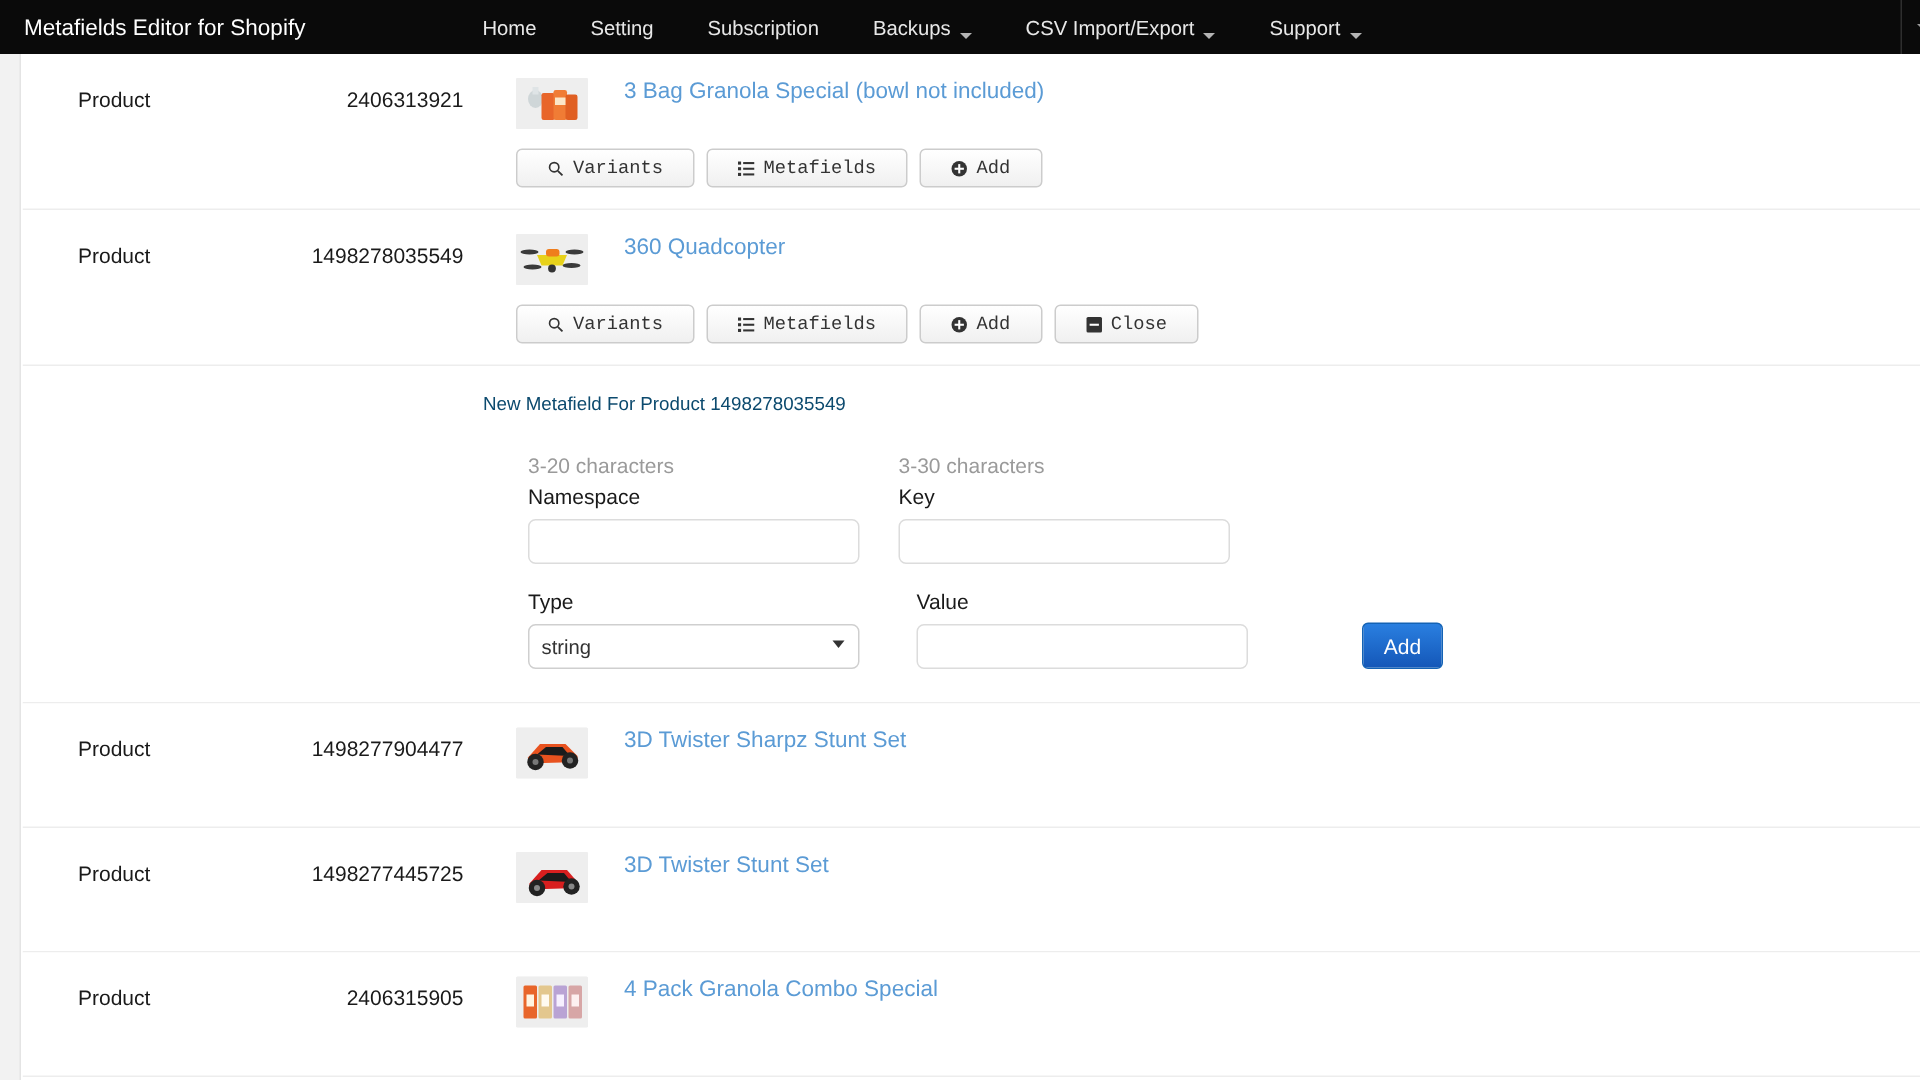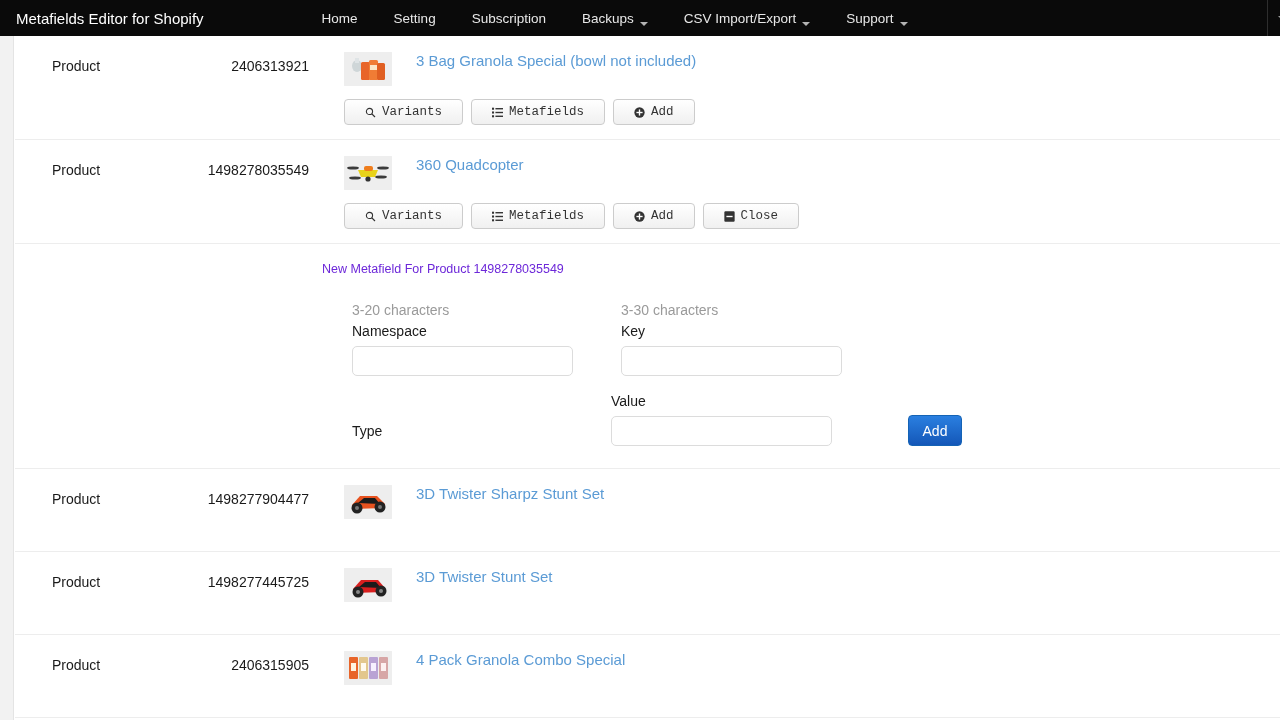--- a/index.html
+++ b/index.html
@@ -159,32 +159,32 @@
 
   
   .form-panel {
     position: relative;
     border-bottom: 1px solid #ededed;
     padding: 14px 0 22px 0;
     background: #ffffff;
   }
   .form-caption {
     font-size: 12.5px;
-    color: #6d28d9;
+    color: #0c4a6e;
     margin-left: 307px;
     margin-top: 4px;
     margin-bottom: 26px;
   }
   .form-grid {
     position: relative;
     margin-left: 337px;
   }
   .form-cols {
     display: flex;
-    gap: 48px;
+    gap: 26px;
   }
   .fcol { width: 221px; flex: 0 0 221px; }
   .hint {
     font-size: 14px;
     color: #9a9a9a;
     margin-bottom: 2px;
     height: 19px;
   }
   .flabel {
     font-size: 14px;
@@ -402,20 +402,24 @@
           </div>
           <div class="fcol">
             <div class="hint">3-30 characters</div>
             <div class="flabel">Key</div>
             <input class="finput" type="text" value="" style="">
           </div>
         </div>
         <div class="row2">
           <div class="fcol">
             <div class="flabel">Type</div>
+            <div class="select-wrap">
+              <select class="fselect"><option value="string">string</option><option value="integer">integer</option><option value="json_string">json_string</option></select>
+              <span class="select-arrow"></span>
+            </div>
           </div>
           <div class="fcol">
             <div class="flabel">Value</div>
             <input class="finput" type="text" value="" style="">
           </div>
           <button class="add-btn">Add</button>
         </div>
       </div>
     </div>
 

